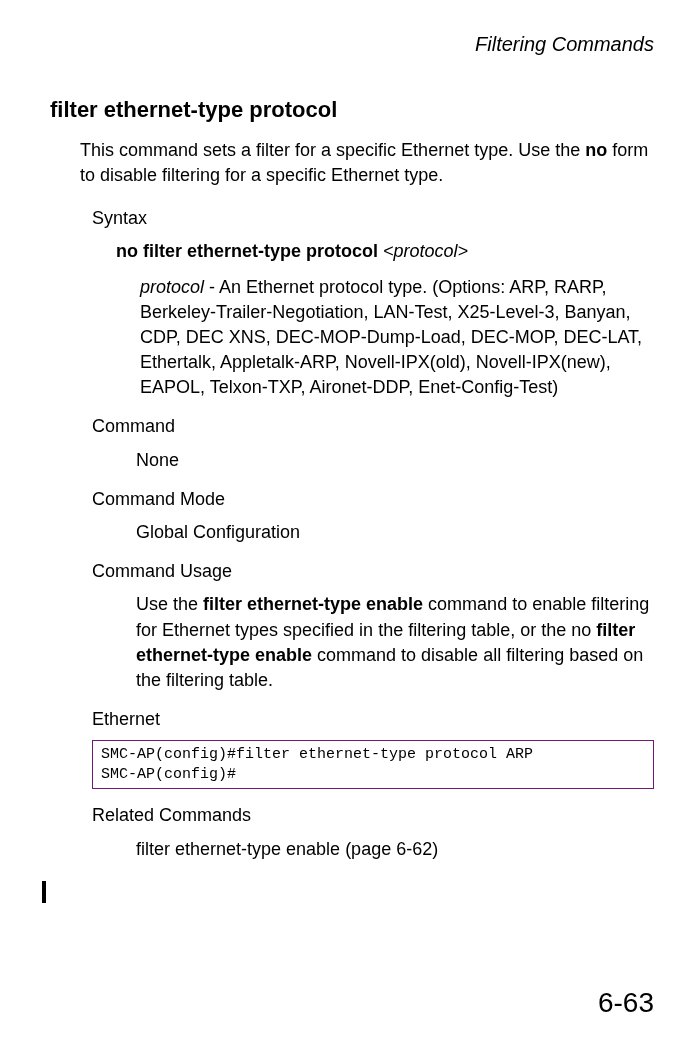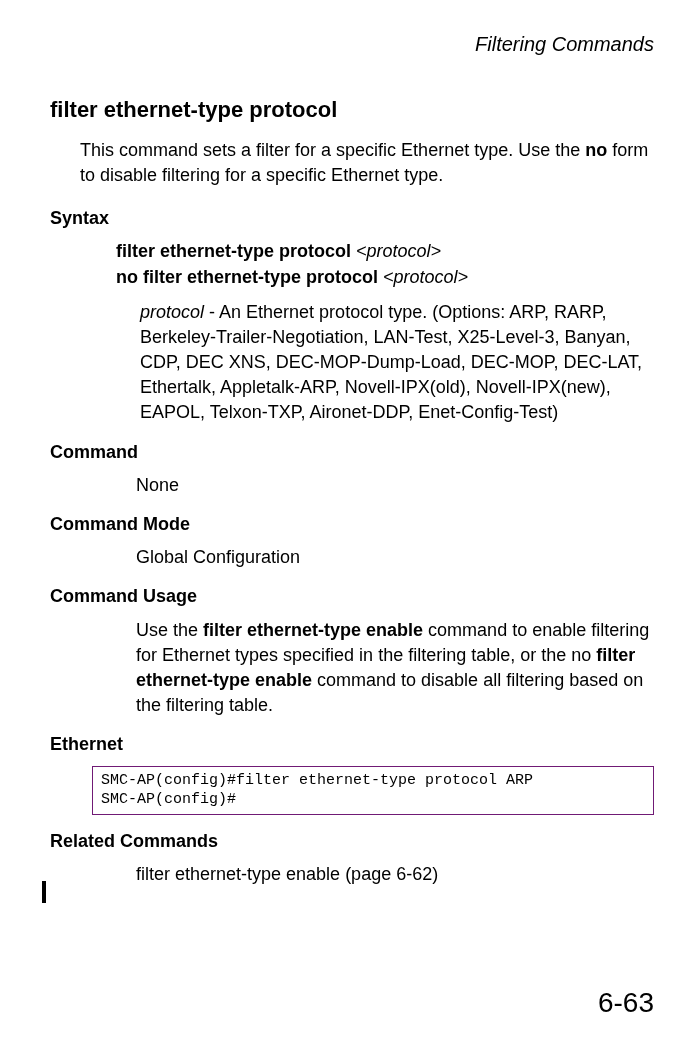--- a/index.html
+++ b/index.html
@@ -27,21 +27,22 @@
     .command-title {
       font-weight: bold;
       font-size: 22px;
       margin-bottom: 12px;
     }
     .description {
       margin-left: 30px;
       margin-bottom: 18px;
     }
     .section-heading {
-      font-weight: bold;
+      font-weight: normal;
+      margin-left: 42px;
       margin-bottom: 8px;
       margin-top: 14px;
     }
     .syntax-lines {
       margin-left: 66px;
       margin-bottom: 10px;
     }
     .syntax-line {
       display: block;
     }
@@ -96,23 +97,20 @@
 <div class="command-title">filter ethernet-type protocol</div>
 
 <div class="description">
   <span>This command sets a filter for a specific Ethernet type. Use the </span><span class="bold">no</span><span> form to disable filtering for a specific Ethernet type.</span>
 </div>
 
 <div class="section-heading">Syntax</div>
 
 <div class="syntax-lines">
   <span class="syntax-line">
-    <span class="bold">filter ethernet-type protocol </span><span class="italic">&lt;protocol&gt;</span>
-  </span>
-  <span class="syntax-line">
     <span class="bold">no filter ethernet-type protocol </span><span class="italic">&lt;protocol&gt;</span>
   </span>
 </div>
 
 <div class="indent-2">
   <span class="italic">protocol</span><span> - An Ethernet protocol type. (Options: ARP, RARP, Berkeley-Trailer-Negotiation, LAN-Test, X25-Level-3, Banyan, CDP, DEC XNS, DEC-MOP-Dump-Load, DEC-MOP, DEC-LAT, Ethertalk, Appletalk-ARP, Novell-IPX(old), Novell-IPX(new), EAPOL, Telxon-TXP, Aironet-DDP, Enet-Config-Test)</span>
 </div>
 
 <div class="section-heading">Command</div>
 <div class="indent-1">None</div>

